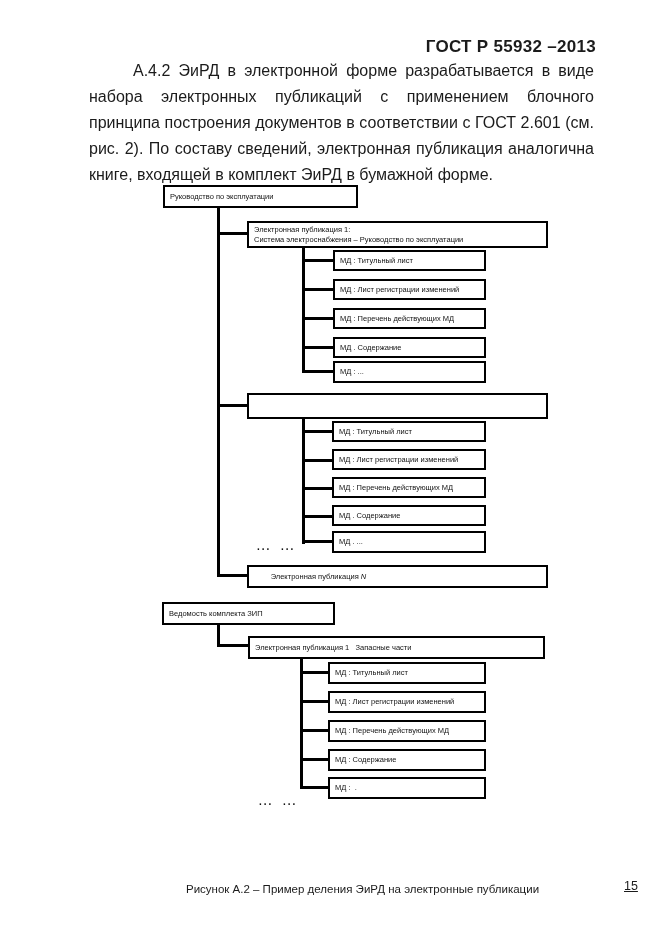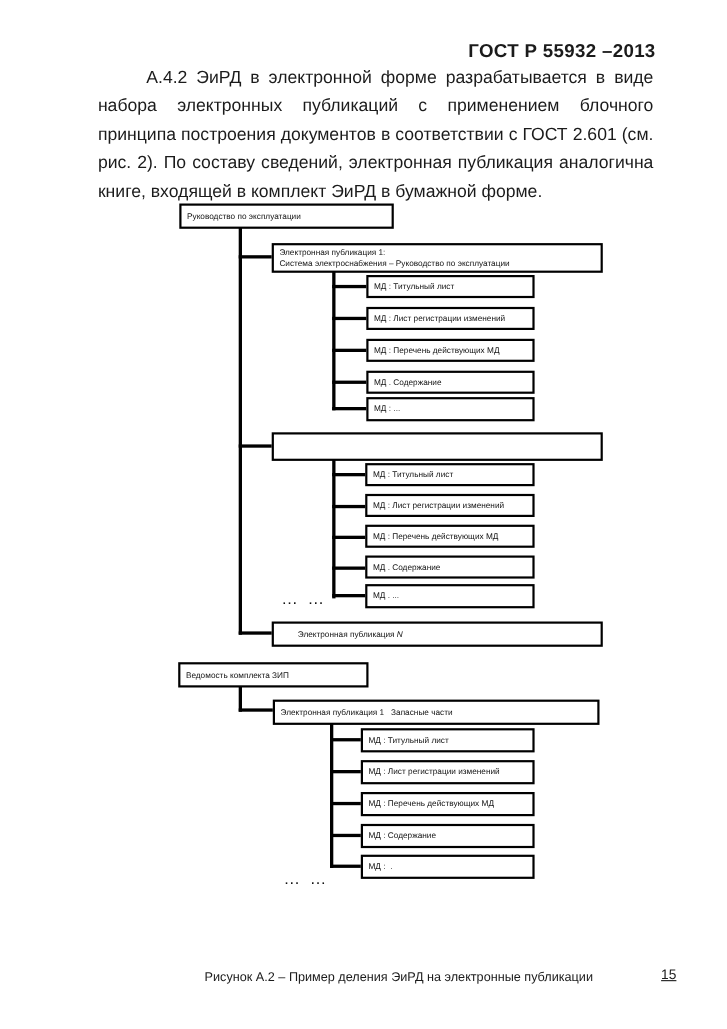--- a/index.html
+++ b/index.html
@@ -28,21 +28,21 @@
   .ln { position:absolute; background:#000; }
   .dots {
     position:absolute; font-size:10px; font-weight:bold;
     letter-spacing:2px; color:#111; white-space:pre;
   }
   .fig-caption {
     position:absolute; left:186px; top:835px;
     font-size:11.5px; white-space:pre;margin-top:48px;
   }
   .page-number {
-    position:absolute; left:601px; top:879px; font-size:12.5px;text-decoration:underline;
+    position:absolute; left:624px; top:879px; font-size:12.5px;text-decoration:underline;
   }
 </style>
 </head>
 <body>
 
 <div class="page">
 
   <div class="doc-header">ГОСТ Р 55932 –2013</div>
 
   <p class="body-text">А.4.2  ЭиРД в электронной форме разрабатывается в виде набора электронных публикаций с применением блочного принципа построения документов в соответствии с ГОСТ 2.601 (см. рис. 2). По составу сведений, электронная публикация аналогична книге, входящей в комплект ЭиРД в бумажной форме.</p>

